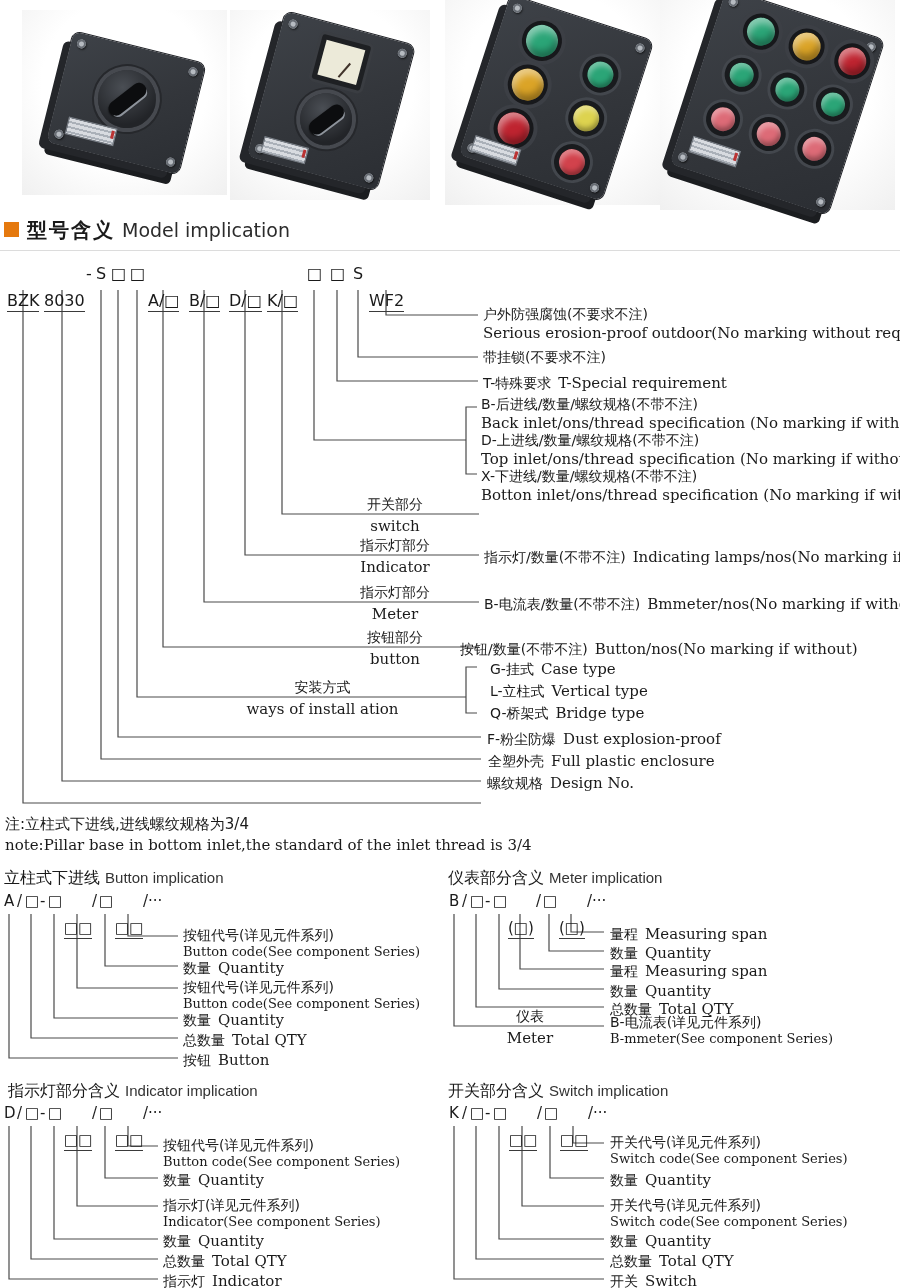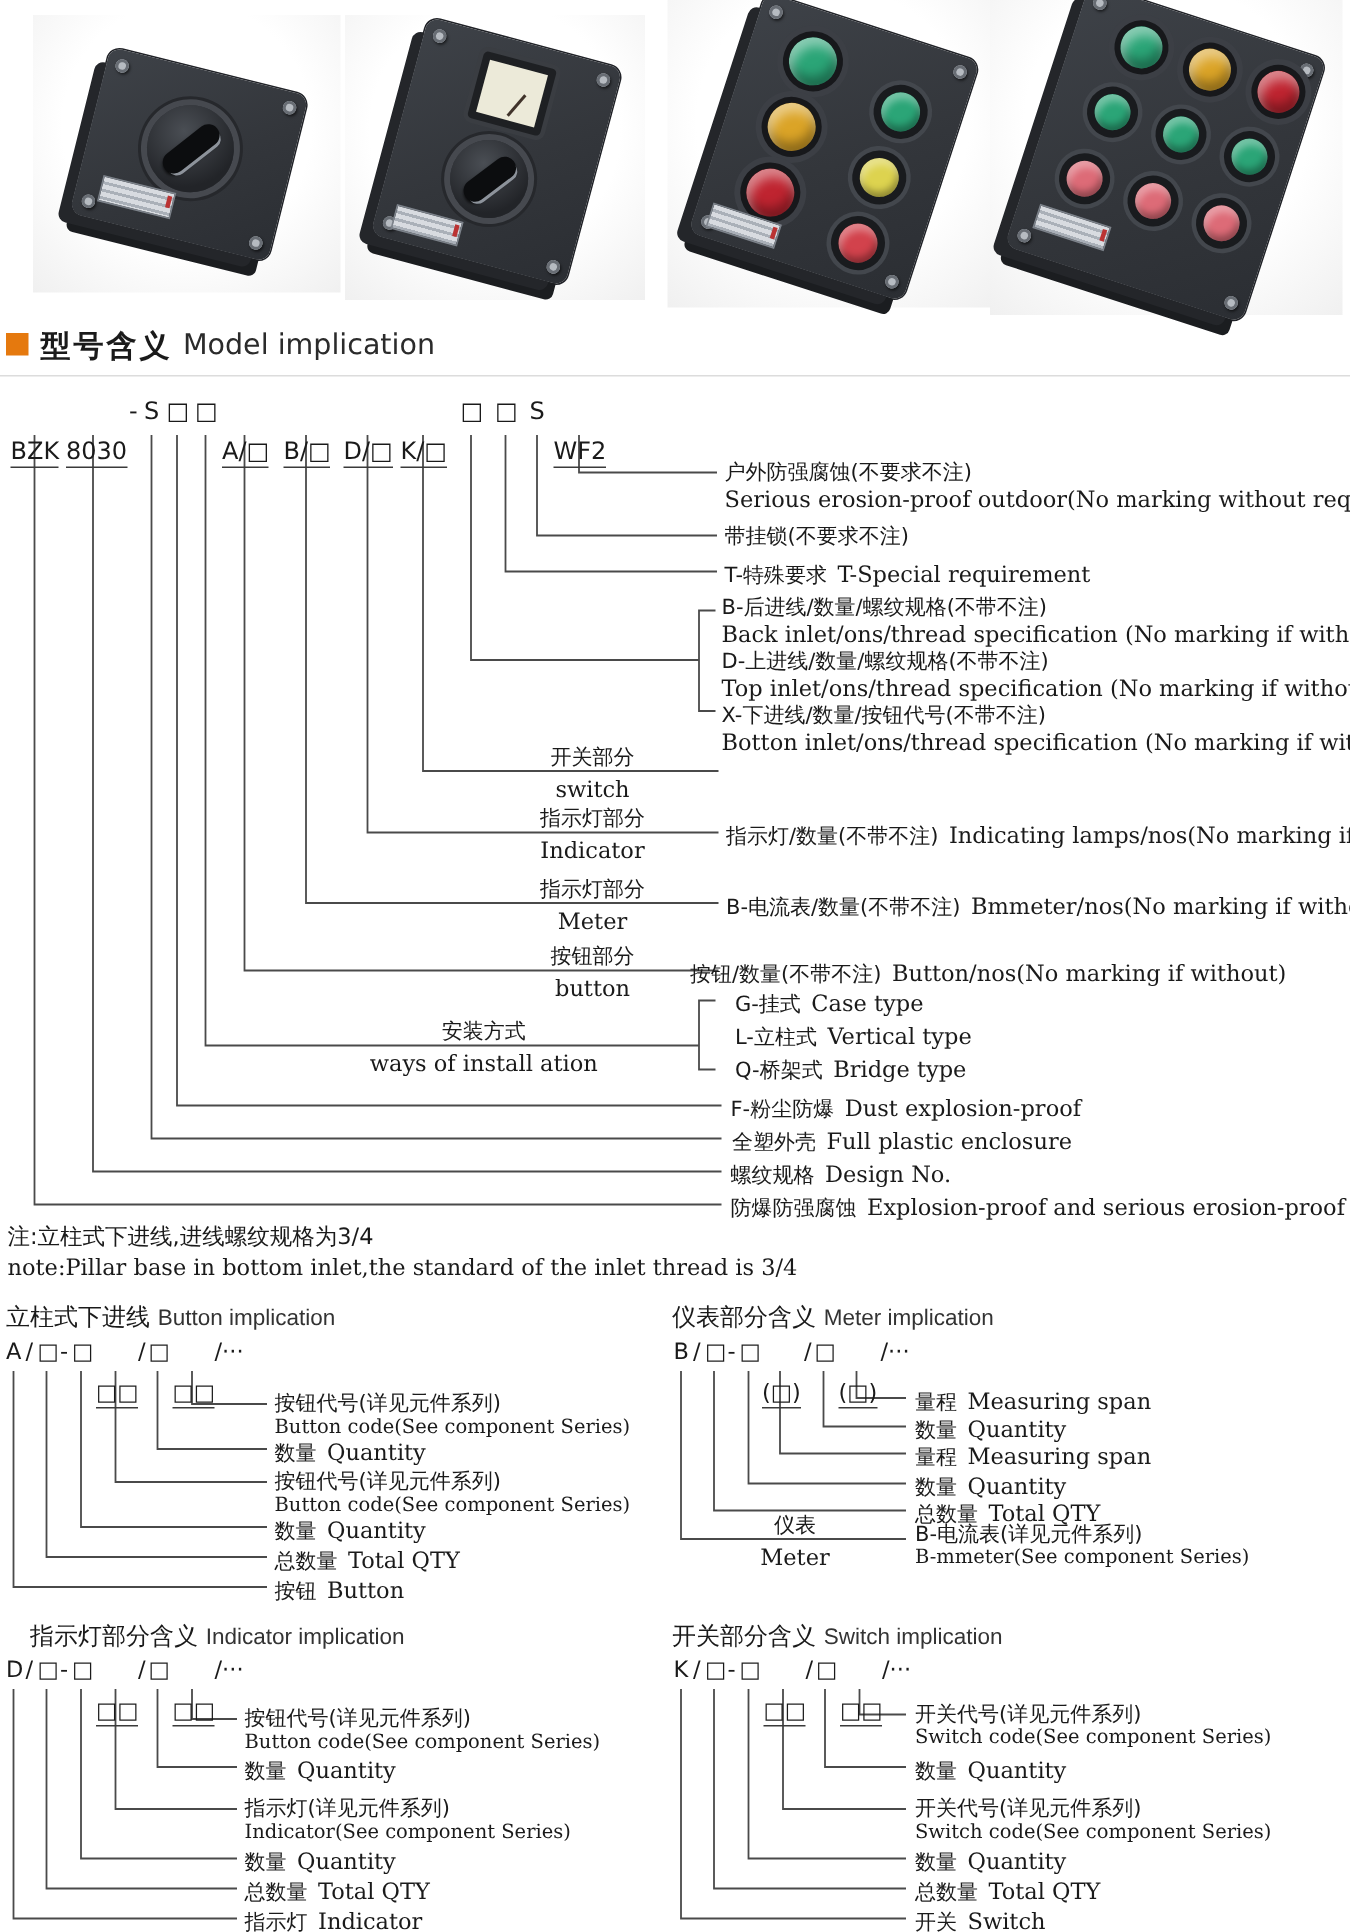--- a/index.html
+++ b/index.html
@@ -200,21 +200,21 @@
 
   <div class="ann cn" style="left:483px;top:306px">户外防强腐蚀(不要求不注)</div>
   <div class="ann en" style="left:483px;top:324px">Serious erosion-proof outdoor(No marking without requirement)</div>
   <div class="ann cn" style="left:483px;top:349px">带挂锁(不要求不注)</div>
   <div class="ann" style="left:483px;top:373px"><span class="cn">T-特殊要求</span><span class="en inline-gap">T-Special requirement</span></div>
 
   <div class="ann cn" style="left:481px;top:396px">B-后进线/数量/螺纹规格(不带不注)</div>
   <div class="ann en" style="left:481px;top:414px">Back inlet/ons/thread specification (No marking if without)</div>
   <div class="ann cn" style="left:481px;top:432px">D-上进线/数量/螺纹规格(不带不注)</div>
   <div class="ann en" style="left:481px;top:450px">Top inlet/ons/thread specification (No marking if without)</div>
-  <div class="ann cn" style="left:481px;top:468px">X-下进线/数量/按钮代号(不带不注)</div>
+  <div class="ann cn" style="left:481px;top:468px">X-下进线/数量/螺纹规格(不带不注)</div>
   <div class="ann en" style="left:481px;top:486px">Botton inlet/ons/thread specification (No marking if without)</div>
 
   <div class="plabel" style="left:330px;top:496px">开关部分</div>
   <div class="plabel plabel-en" style="left:330px;top:517px">switch</div>
 
   <div class="plabel" style="left:330px;top:537px">指示灯部分</div>
   <div class="plabel plabel-en" style="left:330px;top:558px">Indicator</div>
   <div class="ann" style="left:484px;top:547px"><span class="cn">指示灯/数量(不带不注)</span><span class="en inline-gap">Indicating lamps/nos(No marking if without)</span></div>
 
   <div class="plabel" style="left:330px;top:584px">指示灯部分</div>
@@ -227,21 +227,20 @@
 
   <div class="plabel" style="left:245px;top:679px;width:155px">安装方式</div>
   <div class="plabel plabel-en" style="left:245px;top:700px;width:155px">ways of install ation</div>
   <div class="ann" style="left:490px;top:659px"><span class="cn">G-挂式</span><span class="en inline-gap">Case type</span></div>
   <div class="ann" style="left:490px;top:681px"><span class="cn">L-立柱式</span><span class="en inline-gap">Vertical type</span></div>
   <div class="ann" style="left:490px;top:703px"><span class="cn">Q-桥架式</span><span class="en inline-gap">Bridge type</span></div>
 
   <div class="ann" style="left:487px;top:729px"><span class="cn">F-粉尘防爆</span><span class="en inline-gap">Dust explosion-proof</span></div>
   <div class="ann" style="left:488px;top:751px"><span class="cn">全塑外壳</span><span class="en inline-gap">Full plastic enclosure</span></div>
   <div class="ann" style="left:487px;top:773px"><span class="cn">螺纹规格</span><span class="en inline-gap">Design No.</span></div>
-  <div class="ann" style="left:487px;top:795px"><span class="cn">防爆防强腐蚀</span><span class="en inline-gap">Explosion-proof and serious erosion-proof</span></div>
 
   <div class="note" style="top:815px">注:立柱式下进线,进线螺纹规格为3/4</div>
   <div class="note" style="top:836px;font-family:'DejaVu Serif',serif">note:Pillar base in bottom inlet,the standard of the inlet thread is 3/4</div>
 
   <div class="stitle-cn" style="left:4px;top:868px"><span>立柱式下进线</span> <span class="stitle-en">Button implication</span></div>
   <span class="scode" style="left:4px;top:892px">A</span>
   <span class="scode" style="left:17px;top:892px">/</span>
   <span class="scode" style="left:25px;top:892px">□</span>
   <span class="scode" style="left:40px;top:892px">-</span>
   <span class="scode" style="left:48px;top:892px">□</span>
@@ -275,21 +274,21 @@
   <div class="ann" style="left:610px;top:924px"><span class="cn">量程</span><span class="en inline-gap">Measuring span</span></div>
   <div class="ann" style="left:610px;top:943px"><span class="cn">数量</span><span class="en inline-gap">Quantity</span></div>
   <div class="ann" style="left:610px;top:961px"><span class="cn">量程</span><span class="en inline-gap">Measuring span</span></div>
   <div class="ann" style="left:610px;top:981px"><span class="cn">数量</span><span class="en inline-gap">Quantity</span></div>
   <div class="ann" style="left:610px;top:999px"><span class="cn">总数量</span><span class="en inline-gap">Total QTY</span></div>
   <div class="plabel" style="left:495px;top:1008px;width:70px">仪表</div>
   <div class="plabel plabel-en" style="left:495px;top:1029px;width:70px">Meter</div>
   <div class="ann cn" style="left:610px;top:1014px">B-电流表(详见元件系列)</div>
   <div class="ann en2" style="left:610px;top:1031px">B-mmeter(See  component Series)</div>
 
-  <div class="stitle-cn" style="left:20px;top:1081px"><span>指示灯部分含义</span> <span class="stitle-en">Indicator implication</span></div>
+  <div class="stitle-cn" style="left:8px;top:1081px"><span>指示灯部分含义</span> <span class="stitle-en">Indicator implication</span></div>
   <span class="scode" style="left:4px;top:1104px">D</span>
   <span class="scode" style="left:17px;top:1104px">/</span>
   <span class="scode" style="left:25px;top:1104px">□</span>
   <span class="scode" style="left:40px;top:1104px">-</span>
   <span class="scode" style="left:48px;top:1104px">□</span>
   <span class="scode u" style="left:64px;top:1104px">□□</span>
   <span class="scode" style="left:92px;top:1104px">/</span>
   <span class="scode" style="left:99px;top:1104px">□</span>
   <span class="scode u" style="left:115px;top:1104px">□□</span>
   <span class="scode" style="left:143px;top:1104px">/···</span>

